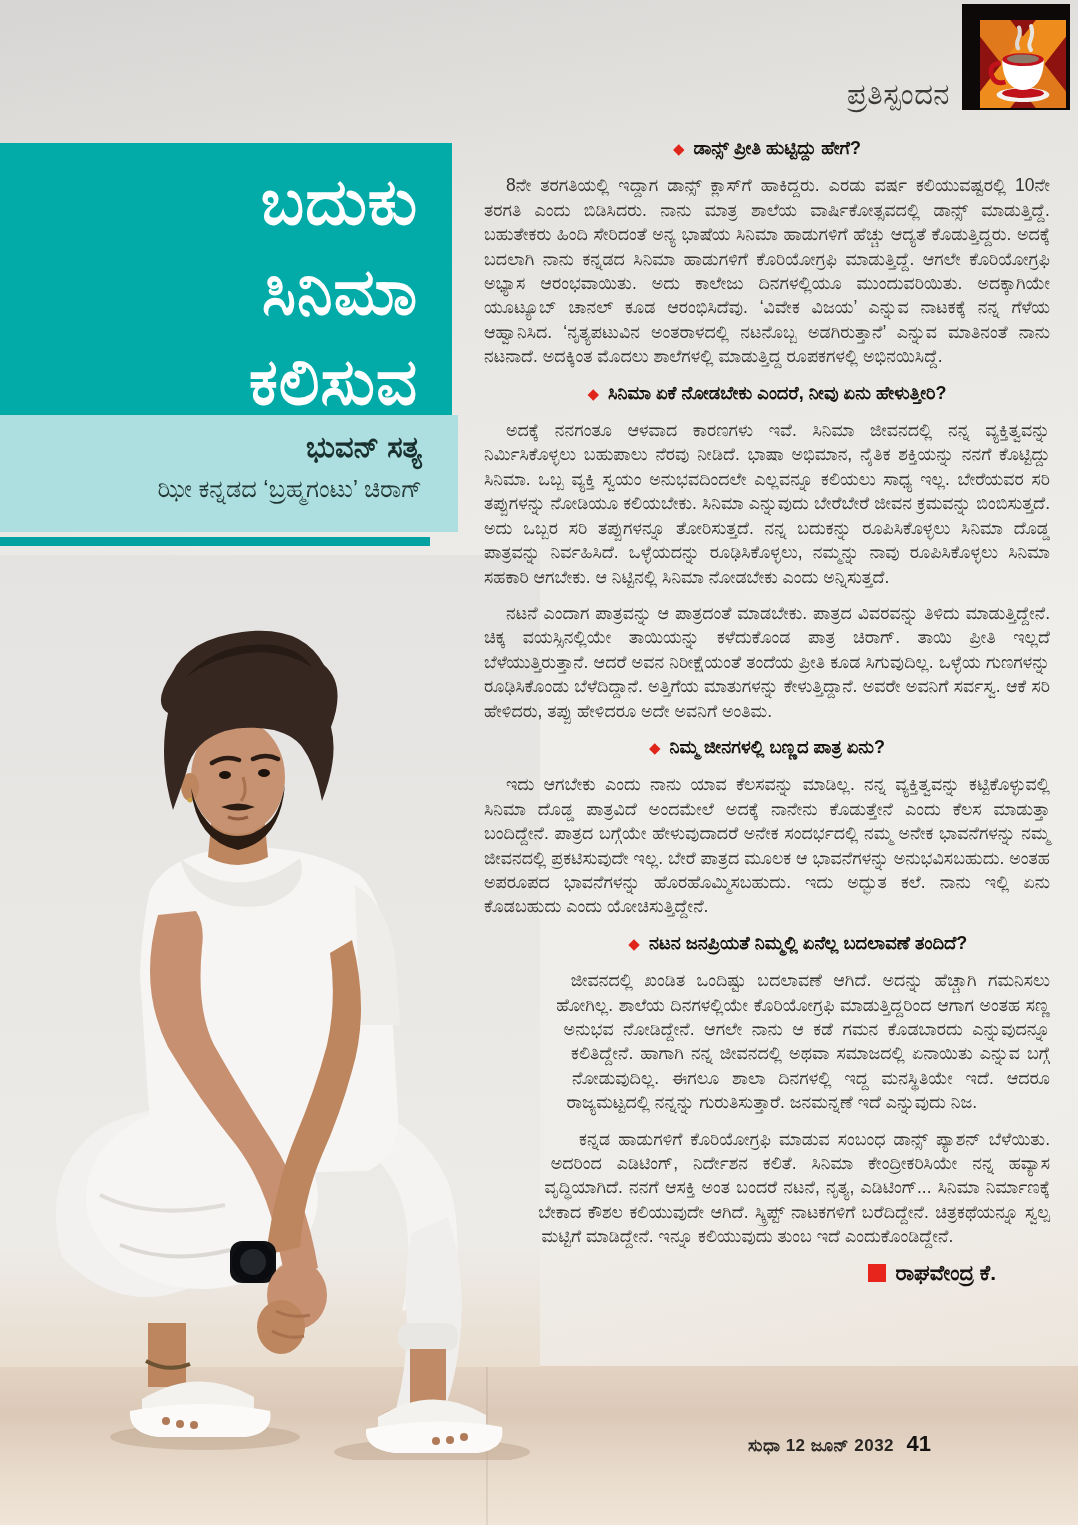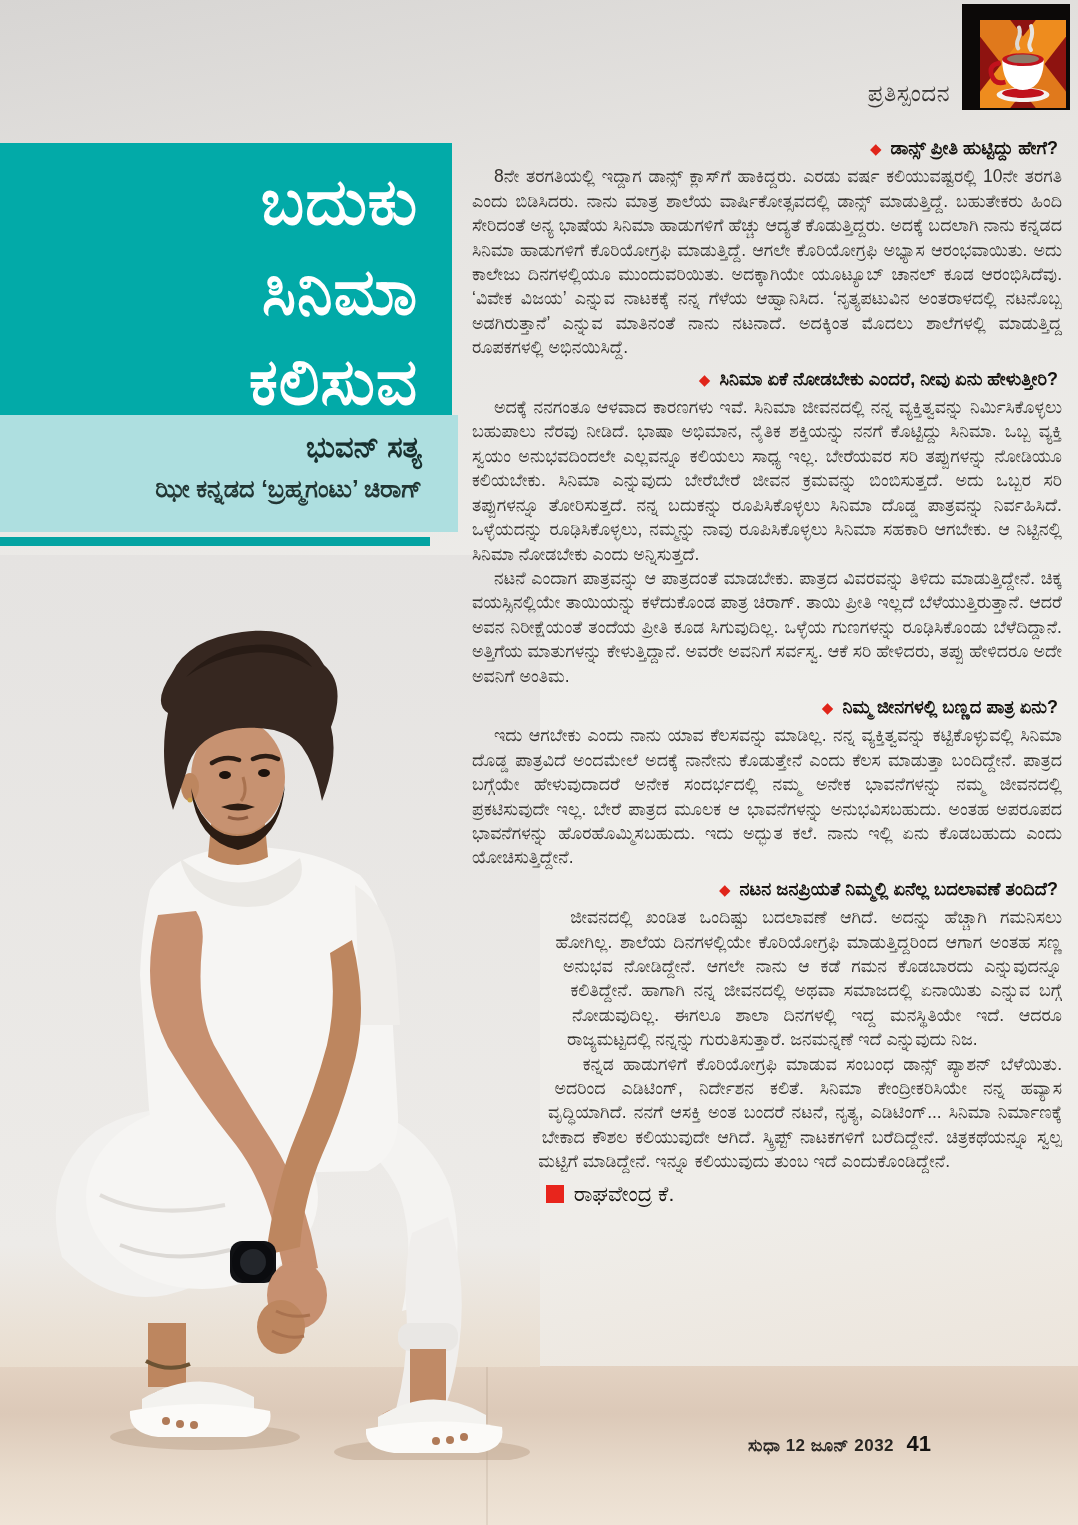--- a/index.html
+++ b/index.html
@@ -8,55 +8,55 @@
     font-family:"Liberation Sans","DejaVu Sans",sans-serif;
     background:linear-gradient(170deg,#d7d5d3 0%,#e7e5e2 18%,#efeeeb 48%,#efede9 78%,#ece4da 92%,#e6d8c8 100%);
   }
   
   .floor{
     position:absolute;left:0;top:1366px;width:1078px;height:159px;
     background:linear-gradient(180deg,#e3d2c2 0%,#dcc9b8 30%,#e9dccd 70%,#efe4d7 100%);
   }
   .floor:after{content:"";position:absolute;left:486px;top:0;width:2px;height:100%;background:rgba(120,95,70,.12);}
   
-  .section-label{position:absolute;top:80px;right:128px;font-size:23px;color:#3c3a37;letter-spacing:.5px;}
+  .section-label{position:absolute;top:80px;right:128px;font-size:29px;color:#3c3a37;letter-spacing:.5px;font-family:Liberation Mono, monospace;}
   .icon-box{position:absolute;top:4px;right:8px;width:108px;height:106px;background:#0c0908;}
   .icon-art{position:absolute;left:18px;top:16px;width:86px;height:88px;background:#8e1310;overflow:hidden;}
   .xband{position:absolute;width:34px;height:150%;top:-25%;left:26px;background:#ee8c1e;}
   .xband1{transform:rotate(38deg);}
   .xband2{transform:rotate(-38deg);opacity:.85;}
   .cup-svg{position:absolute;left:3px;top:-2px;}
   
   .title-block{
     position:absolute;left:0;top:143px;width:452px;height:324px;background:#02aaa8;
     color:#ffffff;text-align:right;box-sizing:border-box;padding:14px 34px 0 0;
     font-weight:bold;font-size:64px;line-height:90px;letter-spacing:1px;
   }
   .author-block{
     position:absolute;left:0;top:415px;width:458px;height:117px;background:#aedfe0;
     text-align:right;box-sizing:border-box;padding:16px 36px 0 0;color:#19302f;
   }
   .author-name{font-size:29px;font-weight:bold;margin-bottom:10px;}
-  .author-role{font-size:24px;font-weight:bold;color:#223634;}
+  .author-role{font-size:24px;font-weight:normal;color:#223634;}
   .teal-rule{position:absolute;left:0;top:537px;width:430px;height:9px;background:#04a3a2;}
   
   .photo{position:absolute;left:0;top:555px;width:540px;height:905px;}
   
   .article{
     position:absolute;left:472px;top:129px;width:590px;
     font-size:17.5px;line-height:24.4px;color:#35322e;text-align:justify;
   }
-  .q{font-weight:bold;font-size:18px;color:#16130f;margin:7px 4px 3px;text-align:right;}
+  .q{font-weight:bold;font-size:18px;color:#16130f;margin:7px 4px 3px;text-align:center;}
   .diamond{color:#e0251a;font-size:15px;margin-right:9px;}
-  .a{margin:0;text-indent:22px;}
+  .a{margin:12px;text-indent:22px;}
   .wrap-spacer{
     float:left;width:100px;height:432px;
     shape-outside:polygon(0 0,58% 0,100% 32%,62% 66%,96% 100%,0 100%);
   }
-  .byline{margin-top:8px;padding-right:66px;font-weight:normal;font-size:21px;color:#161310;}
+  .byline{margin-top:8px;text-align:right;padding-right:66px;font-weight:bold;font-size:21px;color:#161310;}
   .byline-square{display:inline-block;width:18px;height:18px;background:#e8251c;margin-right:10px;vertical-align:-2px;}
   
   .footer{position:absolute;left:748px;top:1431px;width:300px;color:#2a2724;}
   .footer-issue{font-size:17px;font-weight:bold;letter-spacing:.5px;}
   .pageno{font-size:22px;font-weight:bold;margin-left:8px;color:#141210;}
 </style>
 </head>
 <body>
 
 <div class="page">

